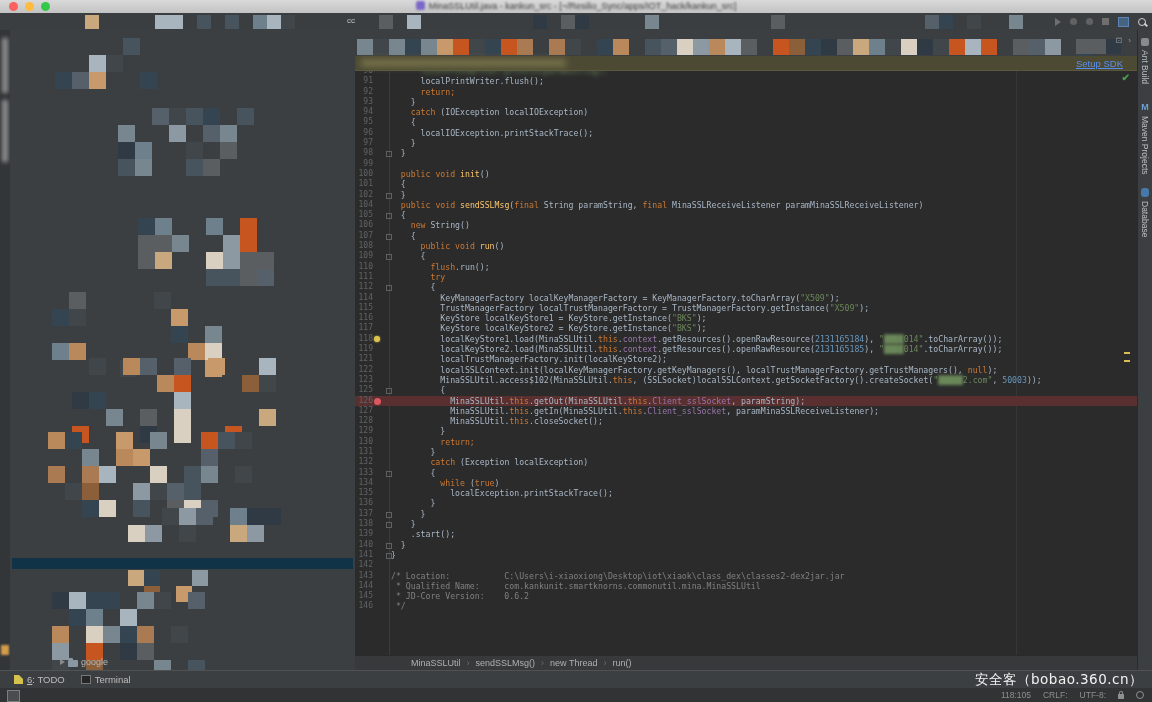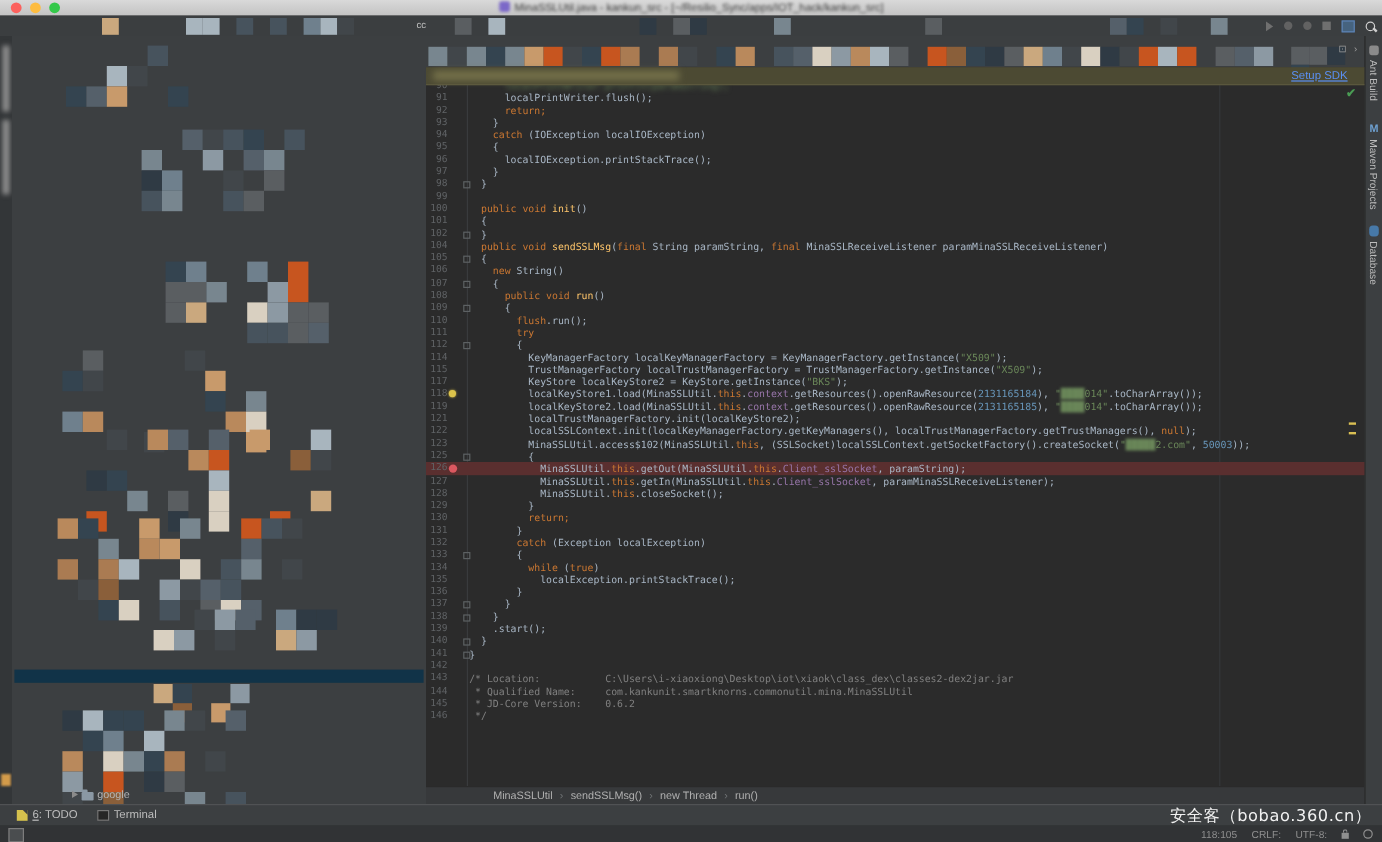--- a/index.html
+++ b/index.html
@@ -389,22 +389,23 @@
         <div class="cl"><span class="ln">102</span><span class="gic"></span><span class="foldc"><span class="fm"></span></span><span class="code">  <span class="t">}</span></span></div>
         <div class="cl"><span class="ln">104</span><span class="gic"></span><span class="foldc"></span><span class="code">  <span class="k">public</span><span class="t"> </span><span class="k">void</span><span class="t"> </span><span class="m">sendSSLMsg</span><span class="t">(</span><span class="k">final</span><span class="t"> String paramString, </span><span class="k">final</span><span class="t"> MinaSSLReceiveListener paramMinaSSLReceiveListener)</span></span></div>
         <div class="cl"><span class="ln">105</span><span class="gic"></span><span class="foldc"><span class="fm"></span></span><span class="code">  <span class="t">{</span></span></div>
         <div class="cl"><span class="ln">106</span><span class="gic"></span><span class="foldc"></span><span class="code">    <span class="k">new</span><span class="t"> String()</span></span></div>
         <div class="cl"><span class="ln">107</span><span class="gic"></span><span class="foldc"><span class="fm"></span></span><span class="code">    <span class="t">{</span></span></div>
         <div class="cl"><span class="ln">108</span><span class="gic"></span><span class="foldc"></span><span class="code">      <span class="k">public</span><span class="t"> </span><span class="k">void</span><span class="t"> </span><span class="m">run</span><span class="t">()</span></span></div>
         <div class="cl"><span class="ln">109</span><span class="gic"></span><span class="foldc"><span class="fm"></span></span><span class="code">      <span class="t">{</span></span></div>
         <div class="cl"><span class="ln">110</span><span class="gic"></span><span class="foldc"></span><span class="code">        <span class="k">flush</span><span class="t">.run();</span></span></div>
         <div class="cl"><span class="ln">111</span><span class="gic"></span><span class="foldc"></span><span class="code">        <span class="k">try</span></span></div>
         <div class="cl"><span class="ln">112</span><span class="gic"></span><span class="foldc"><span class="fm"></span></span><span class="code">        <span class="t">{</span></span></div>
-        <div class="cl"><span class="ln">114</span><span class="gic"></span><span class="foldc"></span><span class="code">          <span class="t">KeyManagerFactory localKeyManagerFactory = KeyManagerFactory.getInstance(</span><span class="s">"X509"</span><span class="t">);</span></span></div>
+        <div class="cl"><span class="ln">114</span><span class="gic"></span><span class="foldc"></span><span class="code">          <span class="t">KeyManagerFactory localKeyManagerFactory = KeyManagerFactory.toCharArray(</span><span class="s">"X509"</span><span class="t">);</span></span></div>
         <div class="cl"><span class="ln">115</span><span class="gic"></span><span class="foldc"></span><span class="code">          <span class="t">TrustManagerFactory localTrustManagerFactory = TrustManagerFactory.getInstance(</span><span class="s">"X509"</span><span class="t">);</span></span></div>
+        <div class="cl"><span class="ln">116</span><span class="gic"></span><span class="foldc"></span><span class="code">          <span class="t">KeyStore localKeyStore1 = KeyStore.getInstance(</span><span class="s">"BKS"</span><span class="t">);</span></span></div>
         <div class="cl"><span class="ln">117</span><span class="gic"></span><span class="foldc"></span><span class="code">          <span class="t">KeyStore localKeyStore2 = KeyStore.getInstance(</span><span class="s">"BKS"</span><span class="t">);</span></span></div>
         <div class="cl"><span class="ln">118</span><span class="gic"><span class="bulb"></span></span><span class="foldc"></span><span class="code">          <span class="t">localKeyStore1.load(MinaSSLUtil.</span><span class="k">this</span><span class="t">.</span><span class="f">context</span><span class="t">.getResources().openRawResource(</span><span class="n">2131165184</span><span class="t">), </span><span class="s">"</span><span class="sb">████</span><span class="s">014"</span><span class="t">.toCharArray());</span></span></div>
         <div class="cl"><span class="ln">119</span><span class="gic"></span><span class="foldc"></span><span class="code">          <span class="t">localKeyStore2.load(MinaSSLUtil.</span><span class="k">this</span><span class="t">.</span><span class="f">context</span><span class="t">.getResources().openRawResource(</span><span class="n">2131165185</span><span class="t">), </span><span class="s">"</span><span class="sb">████</span><span class="s">014"</span><span class="t">.toCharArray());</span></span></div>
         <div class="cl"><span class="ln">121</span><span class="gic"></span><span class="foldc"></span><span class="code">          <span class="t">localTrustManagerFactory.init(localKeyStore2);</span></span></div>
         <div class="cl"><span class="ln">122</span><span class="gic"></span><span class="foldc"></span><span class="code">          <span class="t">localSSLContext.init(localKeyManagerFactory.getKeyManagers(), localTrustManagerFactory.getTrustManagers(), </span><span class="k">null</span><span class="t">);</span></span></div>
         <div class="cl"><span class="ln">123</span><span class="gic"></span><span class="foldc"></span><span class="code">          <span class="t">MinaSSLUtil.access$102(MinaSSLUtil.</span><span class="k">this</span><span class="t">, (SSLSocket)localSSLContext.getSocketFactory().createSocket(</span><span class="s">"</span><span class="sb">█████</span><span class="s">2.com"</span><span class="t">, </span><span class="n">50003</span><span class="t">));</span></span></div>
         <div class="cl"><span class="ln">125</span><span class="gic"></span><span class="foldc"><span class="fm"></span></span><span class="code">          <span class="t">{</span></span></div>
         <div class="cl hl"><span class="ln">126</span><span class="gic"><span class="bp"></span></span><span class="foldc"></span><span class="code">            <span class="t">MinaSSLUtil.</span><span class="k">this</span><span class="t">.getOut(MinaSSLUtil.</span><span class="k">this</span><span class="t">.</span><span class="f">Client_sslSocket</span><span class="t">, paramString);</span></span></div>
         <div class="cl"><span class="ln">127</span><span class="gic"></span><span class="foldc"></span><span class="code">            <span class="t">MinaSSLUtil.</span><span class="k">this</span><span class="t">.getIn(MinaSSLUtil.</span><span class="k">this</span><span class="t">.</span><span class="f">Client_sslSocket</span><span class="t">, paramMinaSSLReceiveListener);</span></span></div>
         <div class="cl"><span class="ln">128</span><span class="gic"></span><span class="foldc"></span><span class="code">            <span class="t">MinaSSLUtil.</span><span class="k">this</span><span class="t">.closeSocket();</span></span></div>

